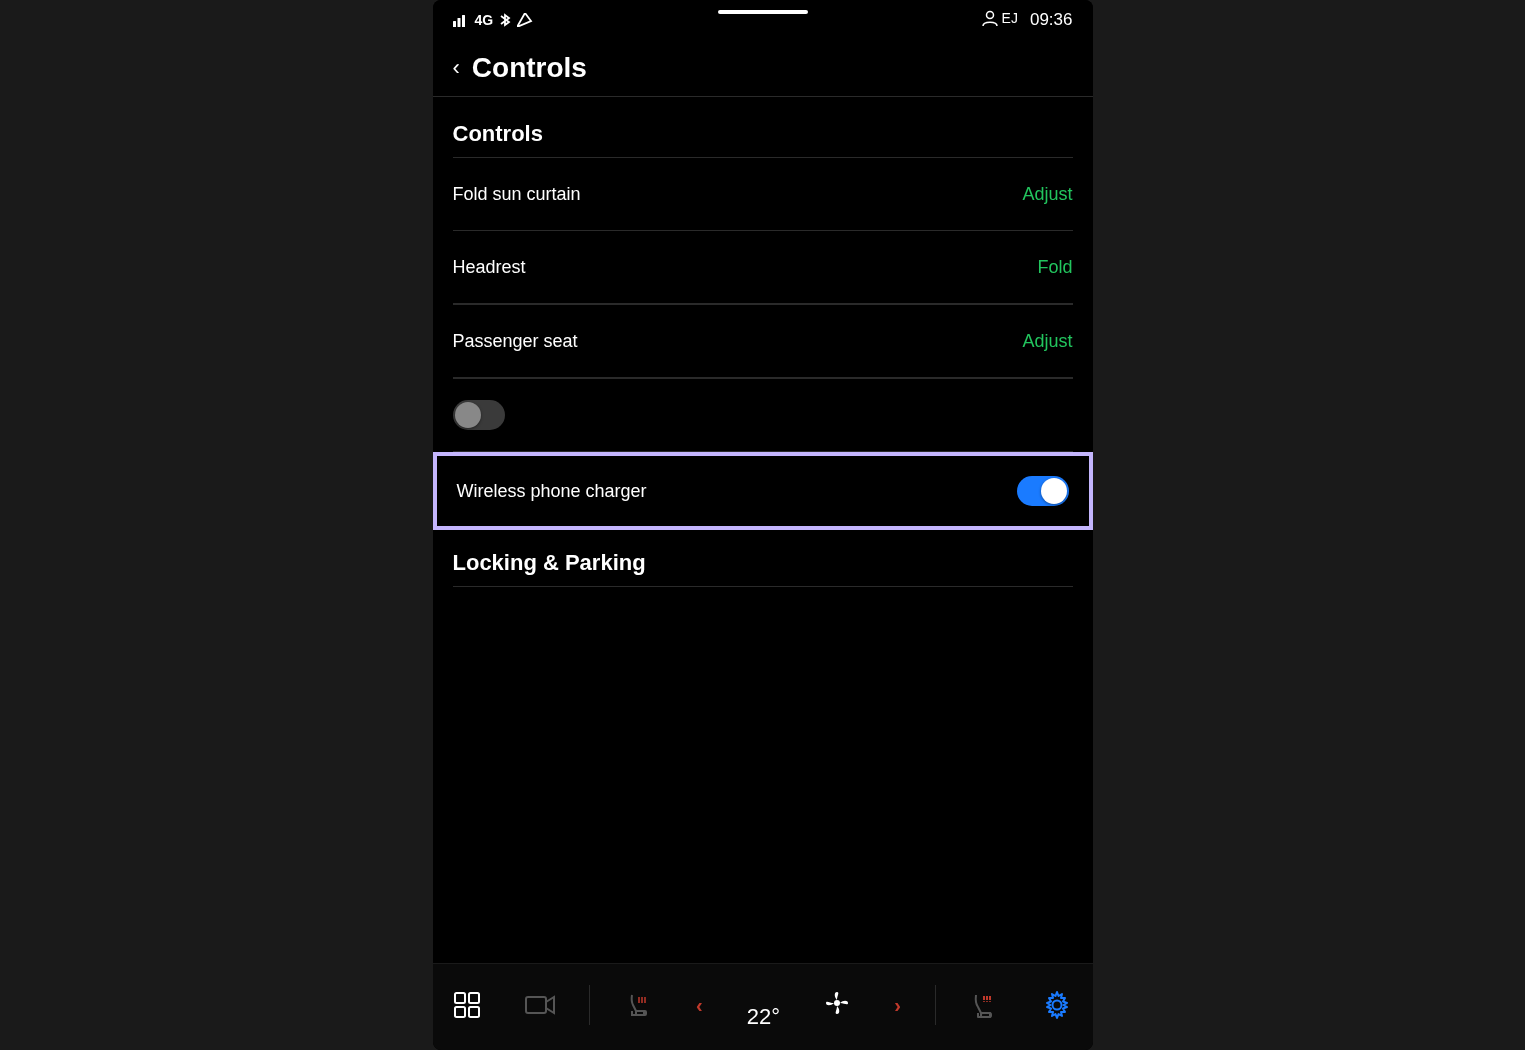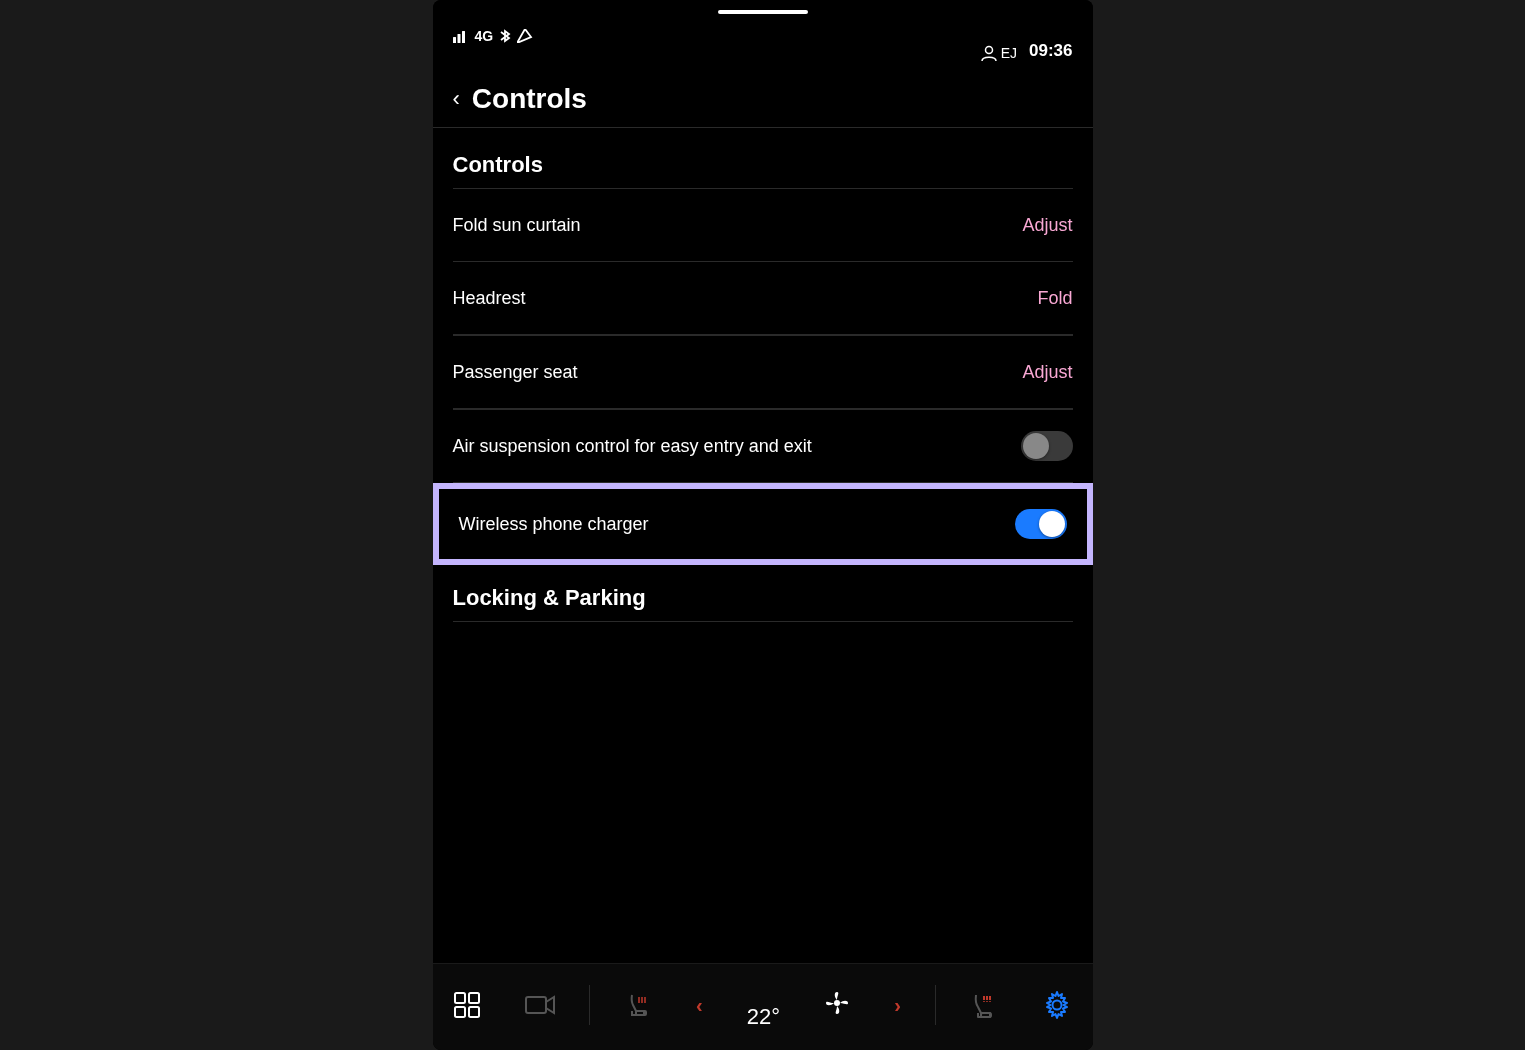--- a/index.html
+++ b/index.html
@@ -51,32 +51,31 @@
 
     .notch-bar {
       width: 90px;
       height: 4px;
       background: #fff;
       border-radius: 2px;
     }
 
     .status-right {
       display: flex;
-      align-items: flex-end;
+      align-items: flex-start;
       gap: 12px;
       font-size: 14px;
       color: #fff;
       font-weight: 500;
     }
 
     .status-time {
       font-size: 17px;
-      font-weight: 700;
-      color: #fff;
-      margin-top: 31px;
+      font-weight: 400;
+      color: #fff;
     }
 
     .status-user {
       display: flex;
       align-items: center;
       gap: 3px;
       font-size: 14px;
       color: #fff;
     }
 
@@ -137,21 +136,21 @@
     }
 
     .row-label {
       font-size: 18px;
       color: #fff;
       font-weight: 400;
     }
 
     .row-value {
       font-size: 18px;
-      color: #f9a8d4;
+      color: #22c55e;
       font-weight: 400;
     }
 
     
     .toggle {
       position: relative;
       width: 52px;
       height: 30px;
       cursor: pointer;
     }
@@ -189,21 +188,21 @@
       background: #888;
     }
 
     .toggle-thumb.on {
       left: 24px;
       background: #fff;
     }
 
     
     .highlighted-row {
-      border: 6px solid #c4b5fd;
+      border: 4px solid #c4b5fd;
       margin: 0 0px;
       padding: 20px 20px;
       display: flex;
       align-items: center;
       justify-content: space-between;
       min-height: 72px;
       cursor: pointer;
     }
 
     
@@ -317,21 +316,20 @@
 
     <div class="settings-row">
       <span class="row-label">Passenger seat</span>
       <span class="row-value">Adjust</span>
     </div>
     <div class="divider"></div>
 
     <div class="divider"></div>
 
     <div class="settings-row">
-      <span class="row-label">Air suspension control for easy entry and exit</span>
       <div class="toggle">
         <div class="toggle-track off"></div>
         <div class="toggle-thumb off"></div>
       </div>
     </div>
     <div class="divider"></div>
 
     <div class="highlighted-row">
       <span class="row-label">Wireless phone charger</span>
       <div class="toggle">

